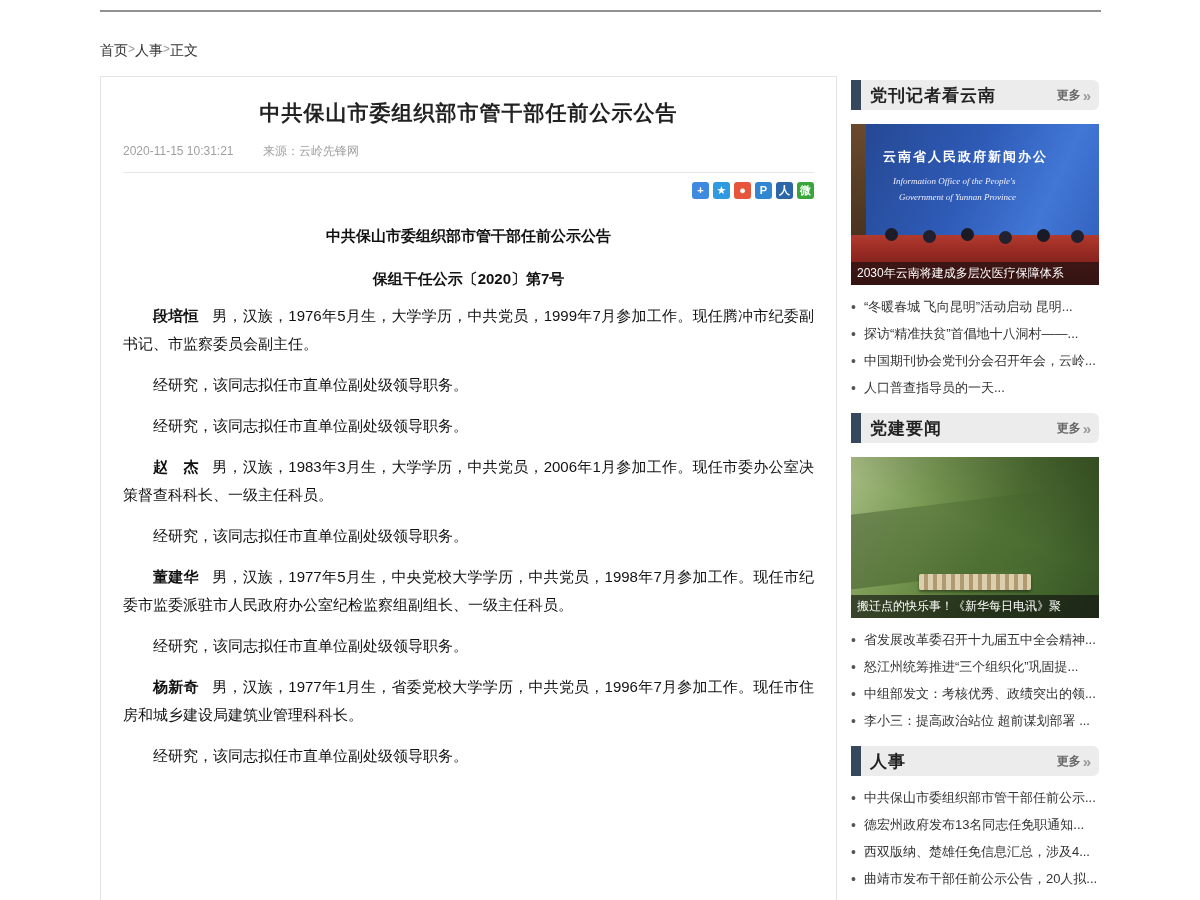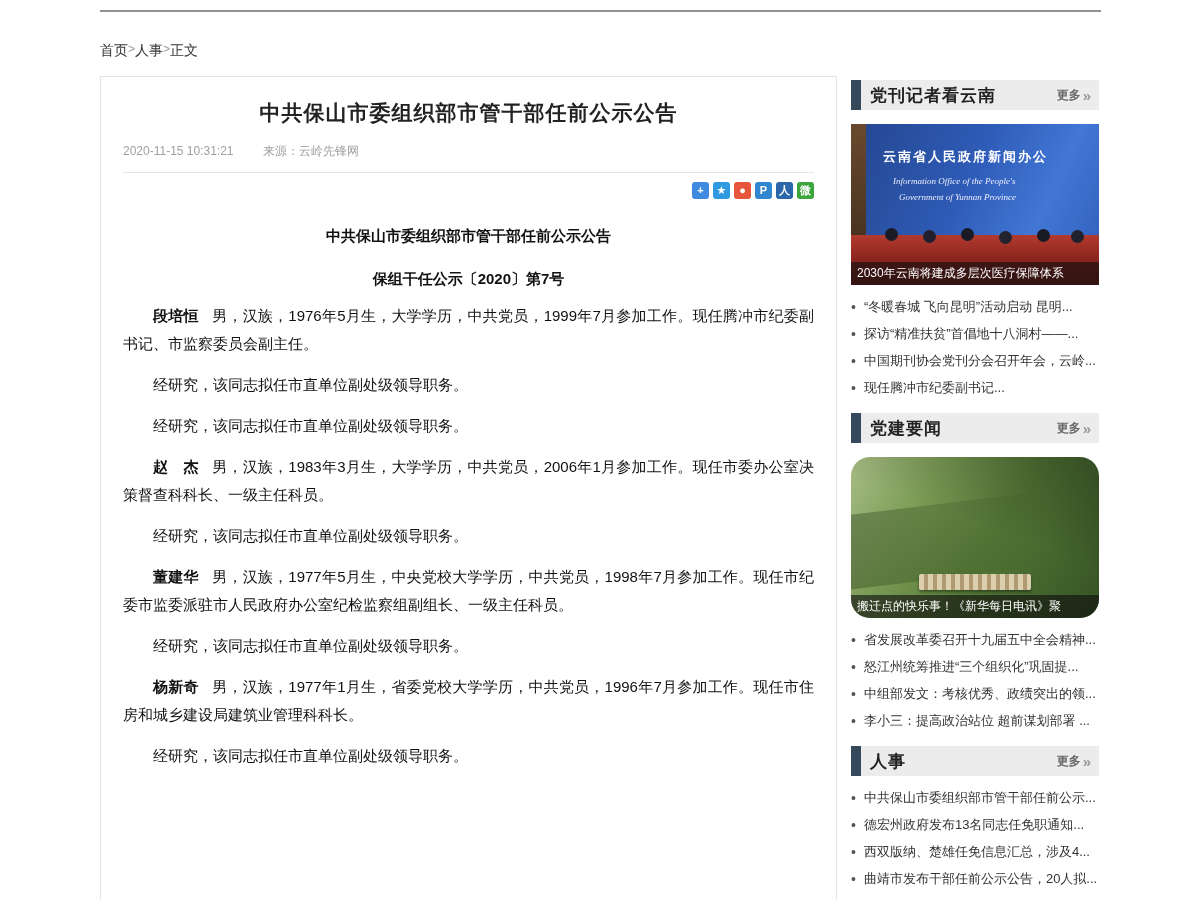--- a/index.html
+++ b/index.html
@@ -24,21 +24,21 @@
     text-align:center; font-weight:bold; cursor:pointer; overflow:hidden; }
   .doc-title { text-align:center; font-size:15px; font-weight:bold; color:#111; margin-top:28px; }
   .doc-number { text-align:center; font-size:15px; font-weight:bold; color:#111; margin-top:24px; }
   .body-text { margin-top:11px; }
   .para { font-size:15px; line-height:28px; color:#111; text-indent:2em; text-align:justify; margin-top:13px; }
   .para b:not(:empty) { margin-right:0.9em; }
 
   
   .sidebar { position:absolute; left:851px; top:80px; width:248px; }
   .side-section { margin-bottom:12px; }
-  .side-header { height:30px; background:#ececec; position:relative; display:flex; align-items:center; padding:0 8px 0 19px; }
+  .side-header { height:30px; background:#ececec; position:relative; display:flex; align-items:center; padding:0 8px 0 19px;border-radius:6px; }
   .side-accent { position:absolute; left:0; top:0; width:10px; height:30px; background:#35485c; }
   .side-title { flex:1; font-size:17px; font-weight:bold; color:#222; letter-spacing:1px; }
   .side-more { display:flex; align-items:center; font-size:12px; font-weight:bold; color:#666; cursor:pointer; }
   .side-more .arrow { font-size:15px; color:#999; margin-left:2px; line-height:1; }
 
   .side-photo { position:relative; height:161px; margin-top:14px; overflow:hidden; cursor:pointer; }
   .photo-caption { position:absolute; left:0; right:0; bottom:0; height:23px; line-height:23px;
     background:rgba(15,15,15,0.62); color:#fff; font-size:12px; padding:0 6px; white-space:nowrap; overflow:hidden; }
 
   
@@ -52,21 +52,21 @@
   .press-line { position:absolute; color:#fff; white-space:nowrap; }
   .press-line.l1 { top:24px; left:32px; font-size:13px; font-weight:bold; letter-spacing:2px; }
   .press-line.l2 { top:52px; left:42px; font-size:9px; font-style:italic; color:#eef;
     font-family:"Liberation Serif","DejaVu Serif",serif; }
   .press-line.l3 { top:68px; left:48px; font-size:9px; font-style:italic; color:#eef;
     font-family:"Liberation Serif","DejaVu Serif",serif; }
 
   
   .img-valley { background:
     linear-gradient(200deg, rgba(0,0,0,0.28), rgba(0,0,0,0) 45%),
-    linear-gradient(120deg,#a8bd85 0%,#7b9c55 28%,#567a38 55%,#42632c 80%,#355224 100%); border-radius: 19px; }
+    linear-gradient(120deg,#a8bd85 0%,#7b9c55 28%,#567a38 55%,#42632c 80%,#355224 100%); }
   .img-valley::before { content:""; position:absolute; left:-12%; top:26%; width:130%; height:46%;
     background:linear-gradient(100deg, rgba(18,38,10,0.38), rgba(18,38,10,0) 70%); transform:rotate(-7deg); }
   .valley-village { position:absolute; bottom:28px; left:68px; width:112px; height:16px; border-radius:2px;
     background:repeating-linear-gradient(90deg,#dccfae 0 5px,#b09a72 5px 9px); box-shadow:0 2px 3px rgba(0,0,0,0.4); }
 
   .side-list { list-style:none; margin-top:8px; }
   .side-item { display:flex; align-items:center; height:27px; font-size:13px; color:#333;
     white-space:nowrap; overflow:hidden; cursor:pointer; }
   .side-item .dot { margin-right:8px; color:#555; font-size:14px; line-height:1; }
   .side-item .headline { overflow:hidden; text-overflow:clip; }
@@ -143,21 +143,21 @@
       <li class="side-item">
           <span class="dot">•</span>
           <a class="headline">探访“精准扶贫”首倡地十八洞村——...</a>
         </li>
       <li class="side-item">
           <span class="dot">•</span>
           <a class="headline">中国期刊协会党刊分会召开年会，云岭...</a>
         </li>
       <li class="side-item">
           <span class="dot">•</span>
-          <a class="headline">现任腾冲市纪委副书记...</a>
+          <a class="headline">人口普查指导员的一天...</a>
         </li>
     </ul>
   </section>
 
   <section class="side-section">
     <div class="side-header">
       <span class="side-accent"></span>
       <span class="side-title">党建要闻</span>
       <a class="side-more">
           <span>更多</span>

